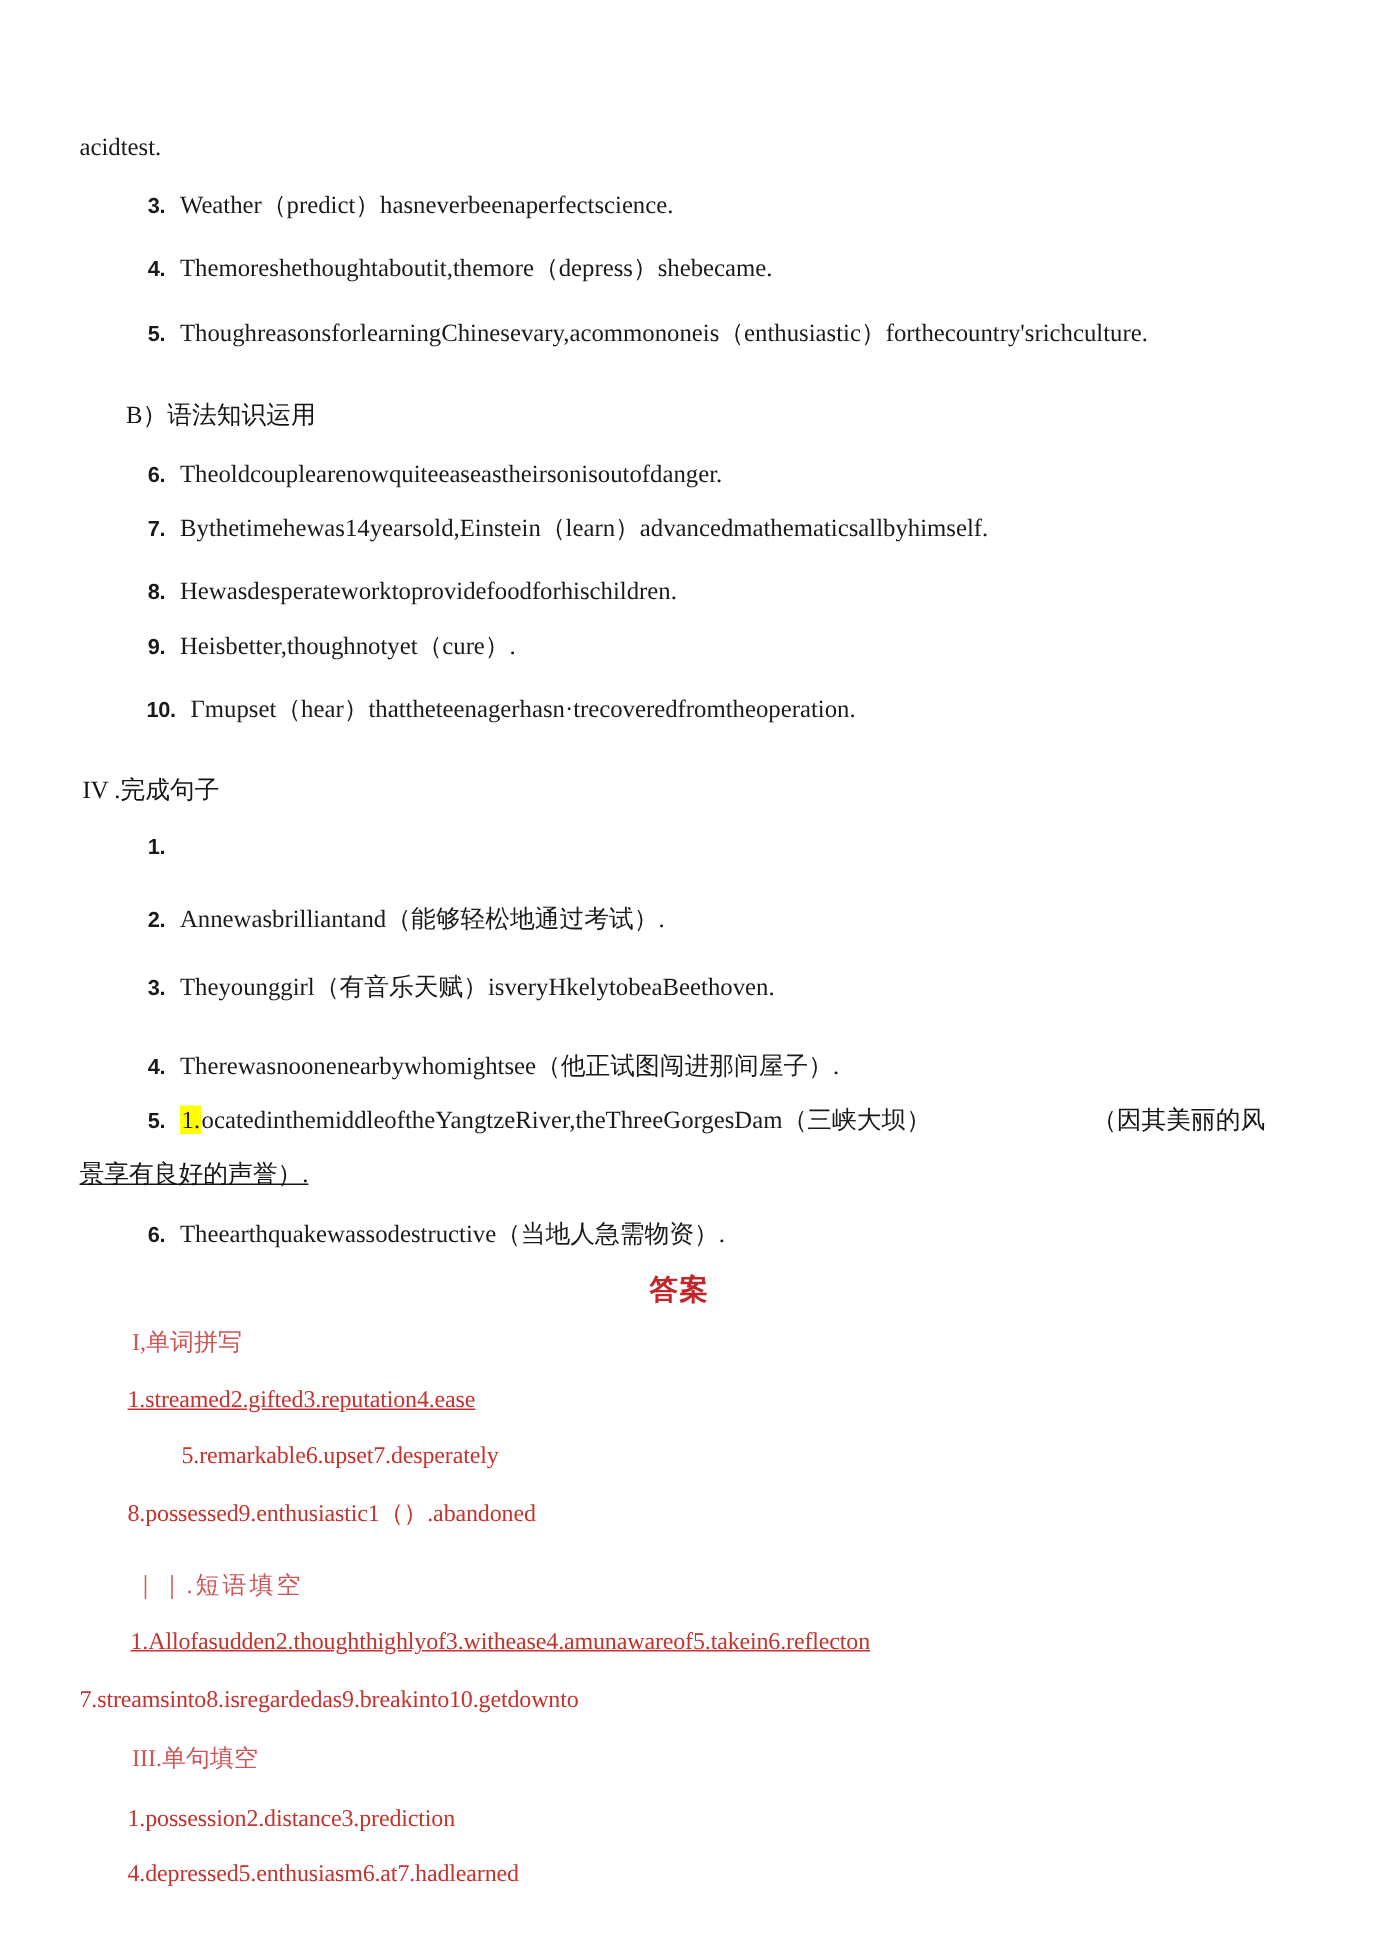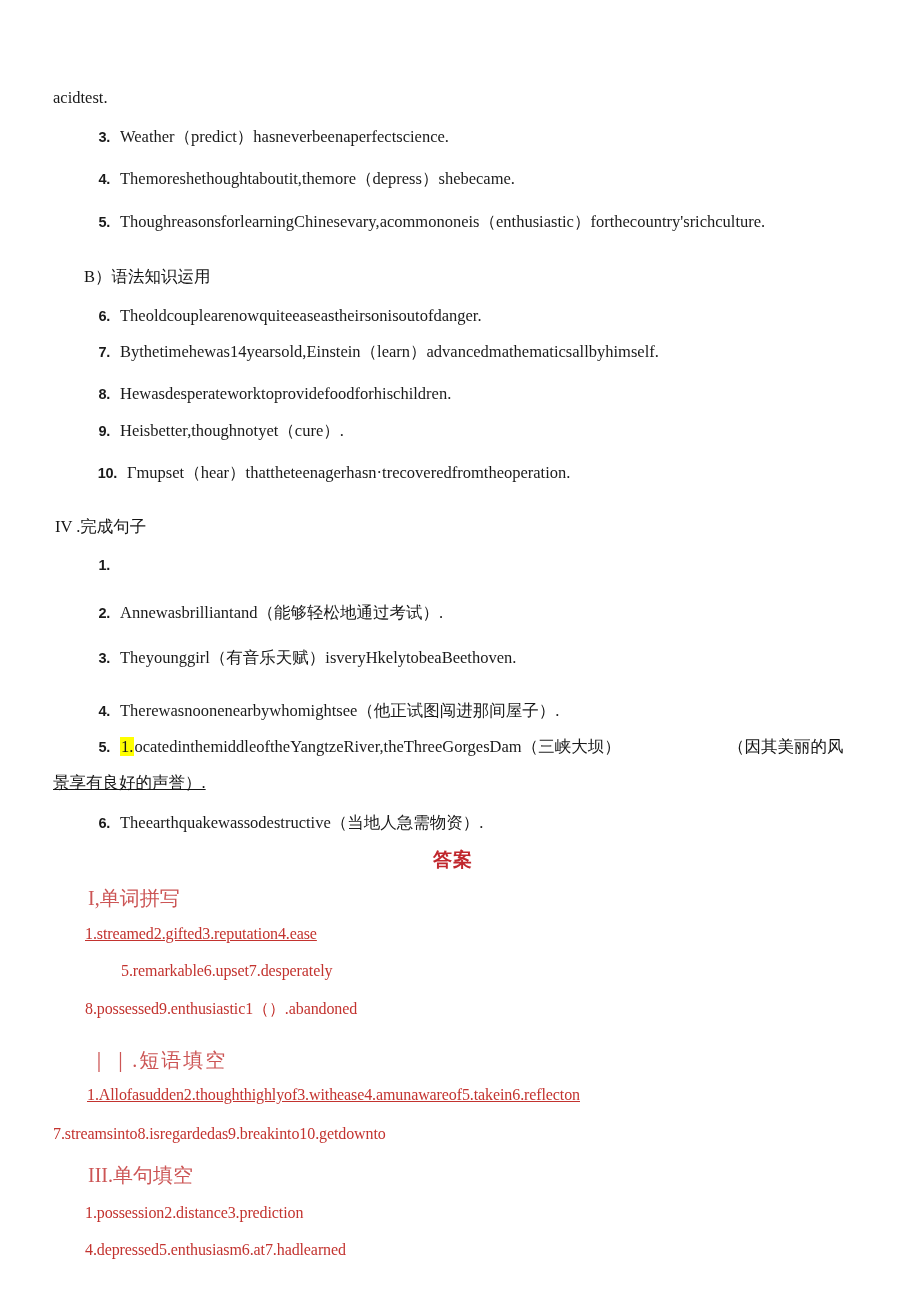--- a/index.html
+++ b/index.html
@@ -68,21 +68,21 @@
   .ans-title {
     position: absolute;
     font-weight: bold;
     font-size: 19px;
     color: #c0272d;
     font-family: "Liberation Serif", serif;
     letter-spacing: 1px;
   }
   .ans-head {
     position: absolute;
-    font-size: 20px;
+    font-size: 16px;
     color: #cc5555;
     white-space: nowrap;
   }
   .ans-line {
     position: absolute;
     font-size: 16px;
     color: #c3332f;
     white-space: nowrap;
     letter-spacing: -0.1px;
   }

